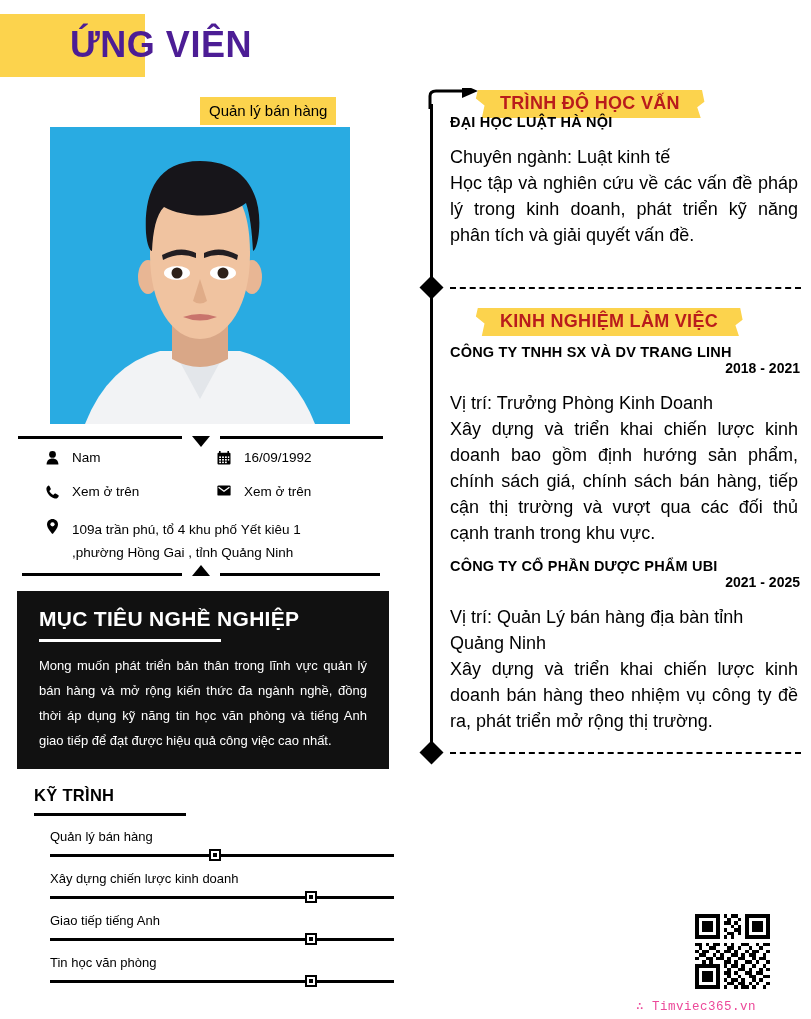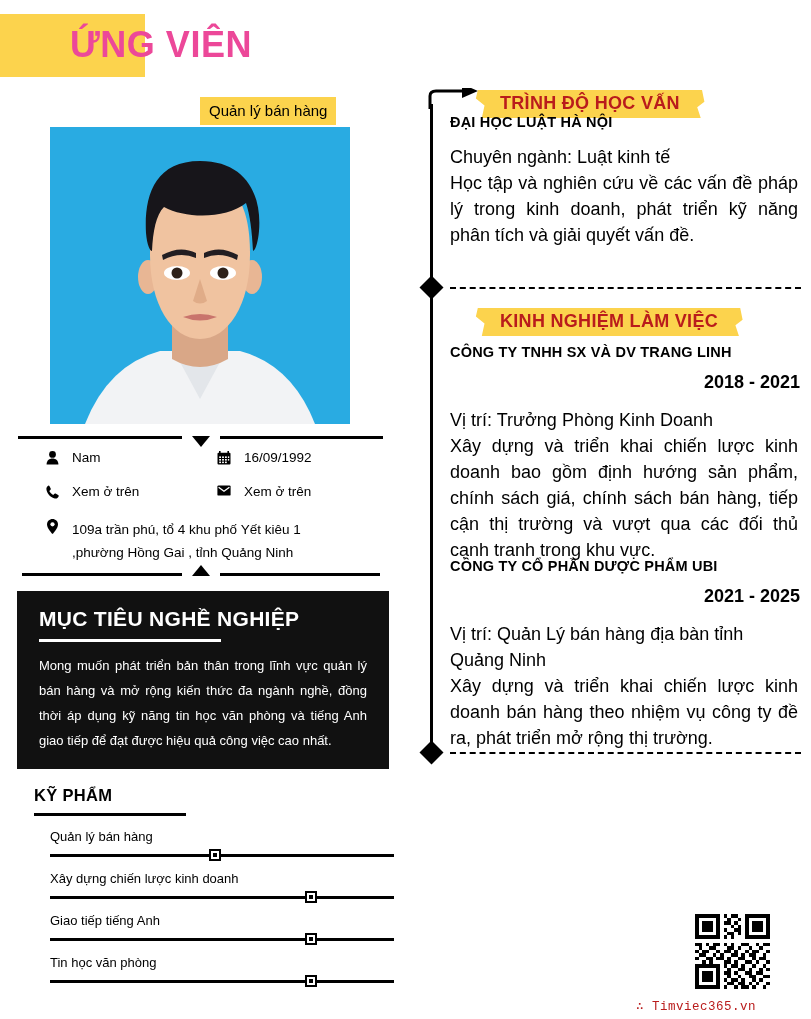--- a/index.html
+++ b/index.html
@@ -14,21 +14,21 @@
 
   
   .header-band {
     position: absolute; left: 0; top: 14px;
     width: 145px; height: 63px;
     background: #fcd34d;
   }
   .header-title {
     position: absolute; left: 70px; top: 22px;
     font-size: 36px; font-weight: bold; letter-spacing: .5px;
-    line-height: 46px; color: #ec4899; z-index: 3;
+    line-height: 46px; color: #4c1d95; z-index: 3;
   }
 
   
   .left-col { position: absolute; left: 0; top: 0; width: 418px; height: 726px; }
 
   .job-badge {
     position: absolute; left: 200px; top: 97px;
     background: #fcd34d; color: #000;
     font-size: 15px; padding: 5px 9px 6px 9px;
     white-space: nowrap; z-index: 4;
@@ -114,31 +114,31 @@
   .sec-head .hl::before, .sec-head .hl::after {
     content: ""; position: absolute; top: 0; bottom: 0; width: 16px;
     background: #fcd34d;
   }
   .sec-head .hl::before { left: -13px; clip-path: polygon(30% 0,100% 0,100% 100%,55% 100%,72% 55%,18% 30%); }
   .sec-head .hl::after  { right: -13px; clip-path: polygon(0 0,70% 0,85% 42%,40% 62%,62% 100%,0 100%); }
   .sec-head span.t { position: relative; z-index: 1; }
 
   .blk { position: absolute; left: 32px; width: 350px; }
   .org { font-size: 14.5px; font-weight: bold; letter-spacing: .2px; }
-  .years { font-size: 18px; font-weight: bold; text-align: right; margin-top: 12px; }
+  .years { font-size: 14px; font-weight: bold; text-align: right; }
   .line-txt { font-size: 18px; line-height: 26px; }
   .just { text-align: justify; }
 
   
   .qr { position: absolute; left: 695px; top: 914px; width: 75px; height: 75px; }
   .qr svg { display: block; }
   .brand {
     position: absolute; left: 636px; top: 998px;
     font-family: "Liberation Mono", monospace;
-    font-size: 12.5px; color: #b91c1c; letter-spacing: .5px;
+    font-size: 12.5px; color: #ec4899; letter-spacing: .5px;
   }
 </style>
 </head>
 <body>
 
 <div class="page">
 
   <div class="header-band"></div>
   <div class="header-title">ỨNG VIÊN</div>
 
@@ -261,21 +261,21 @@
       <div class="bar-r" style="left:198px; width:160px;"></div>
     </div>
 
     <div class="objective">
       <div class="obj-title">MỤC TIÊU NGHỀ NGHIỆP</div>
       <div class="obj-rule"></div>
       <div class="obj-text">Mong muốn phát triển bản thân trong lĩnh vực quản lý bán hàng và mở rộng kiến thức đa ngành nghề, đồng thời áp dụng kỹ năng tin học văn phòng và tiếng Anh giao tiếp để đạt được hiệu quả công việc cao nhất.</div>
     </div>
 
     <div class="skills">
-      <div class="sk-title">KỸ PHẨM</div>
+      <div class="sk-title">KỸ TRÌNH</div>
       <div class="sk-rule"></div>
 
       <div class="sk-item">
         <div class="sk-label">Quản lý bán hàng</div>
         <div class="sk-track">
           <div class="line"></div>
           <div class="sk-knob" id="knob0" style="left: 175.12px;">
               <i></i>
             </div>
         </div>

